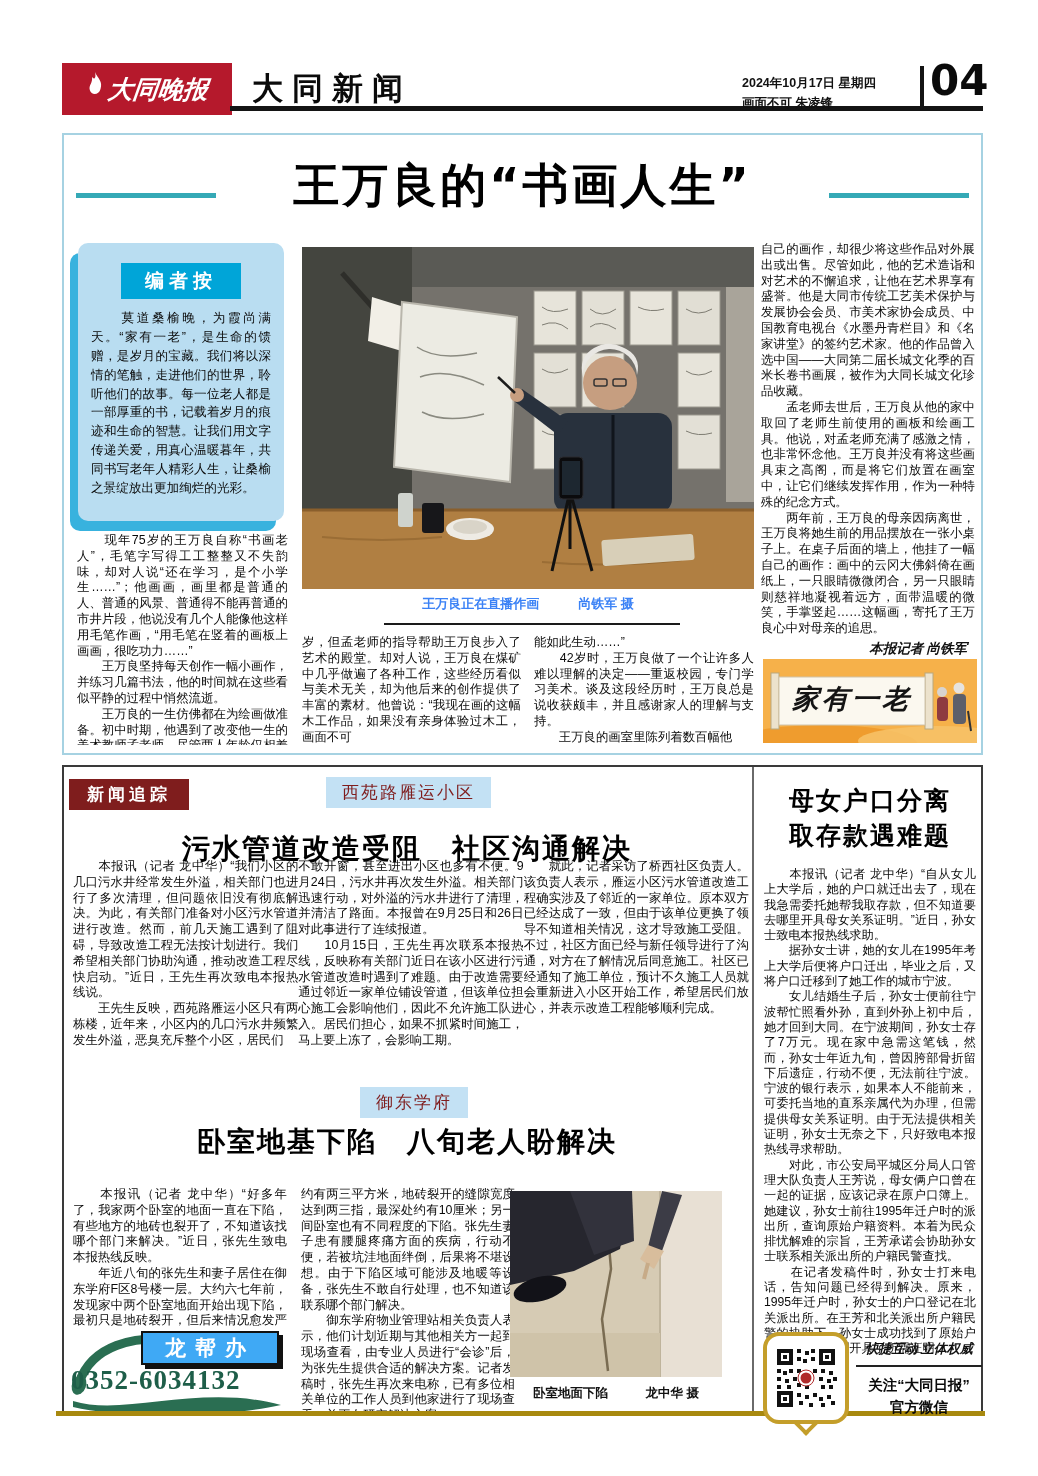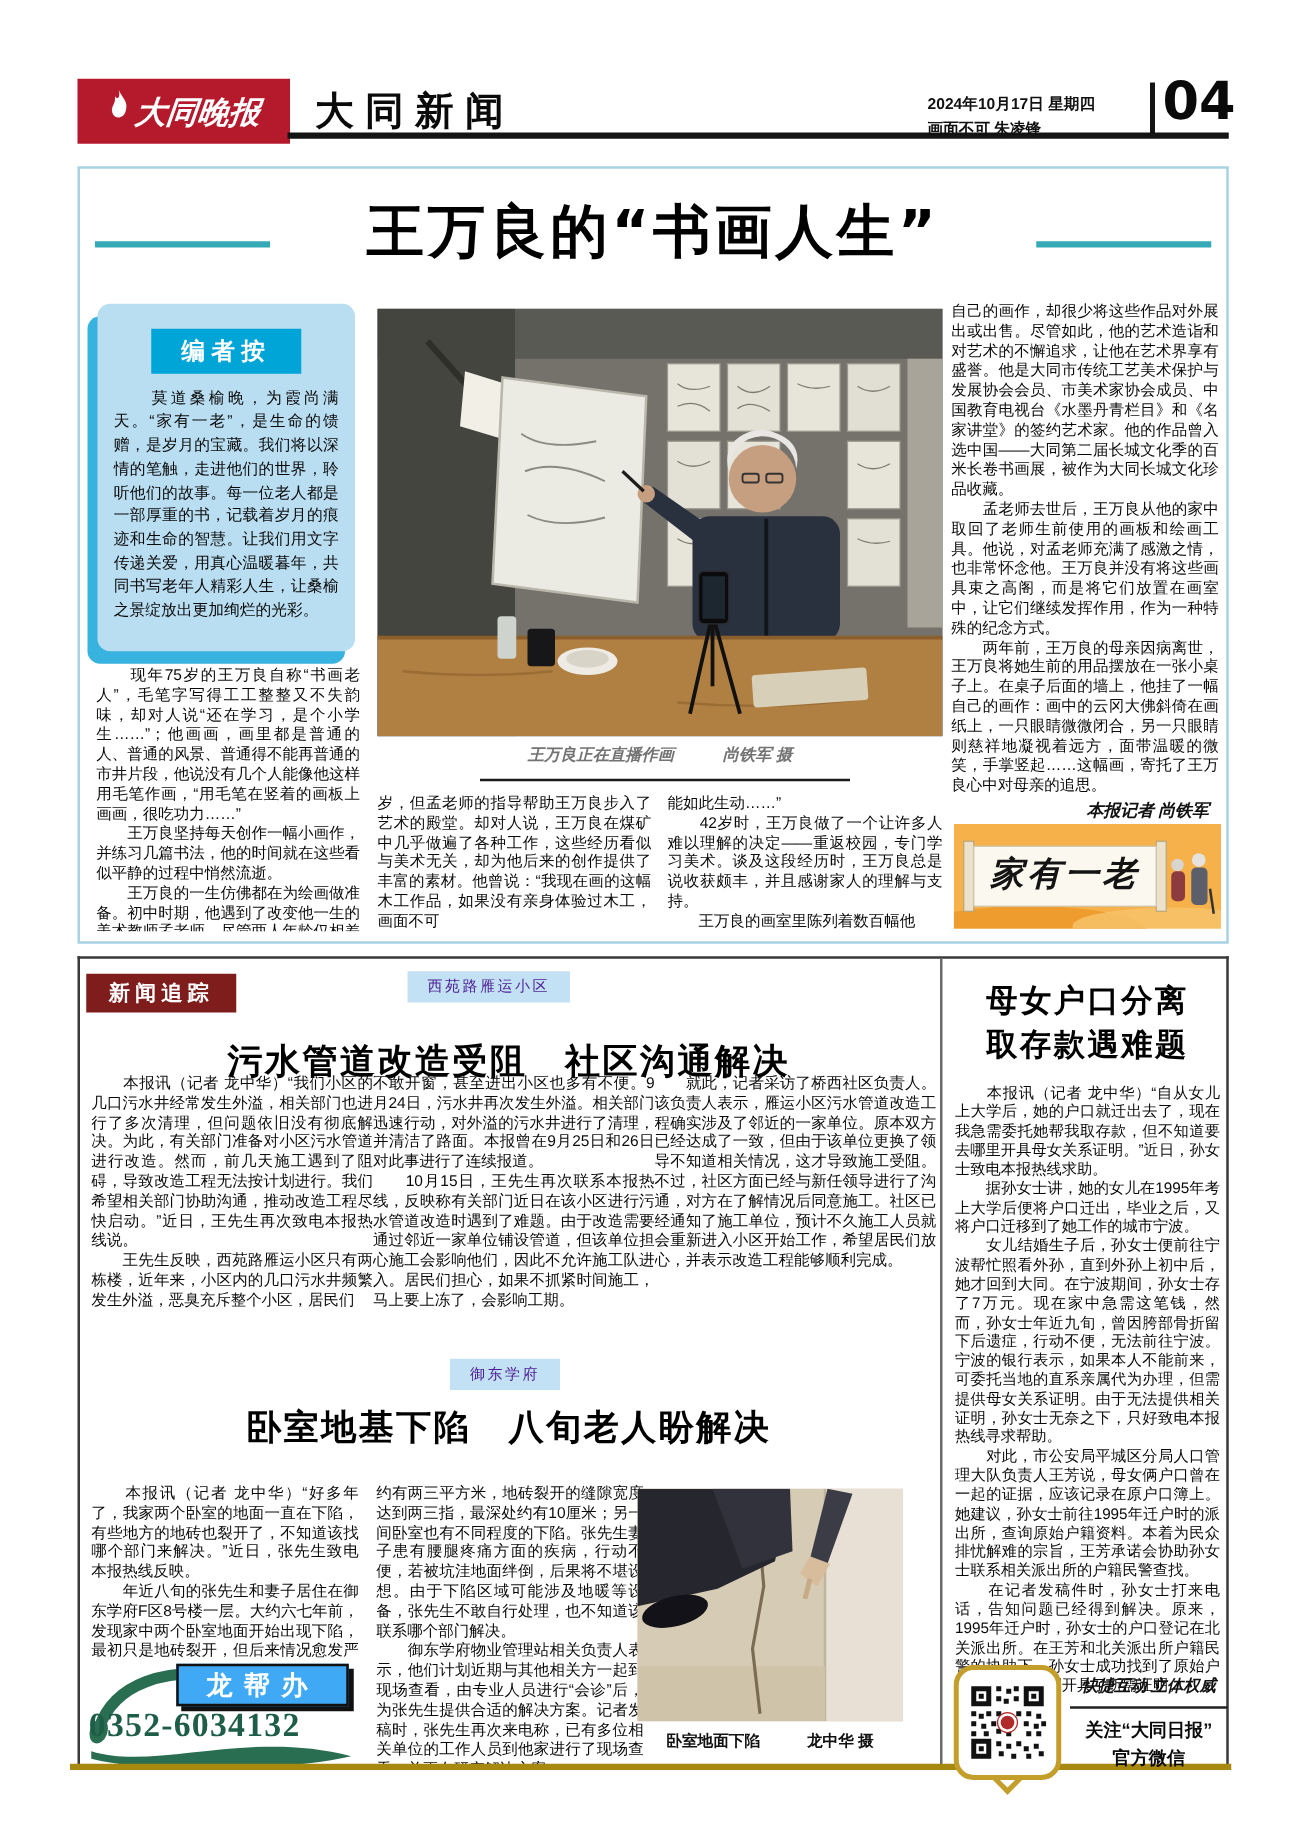--- a/index.html
+++ b/index.html
@@ -25,33 +25,33 @@
   .editor-note { position:absolute; left:14px; top:108px; width:206px; height:278px; background:#b9ddf1; border-radius:10px; box-shadow:-8px 10px 0 #38b2de; }
   .editor-title { width:120px; margin:20px auto 10px auto; background:#00a5d8; color:#fff; text-align:center; font-size:19px; font-weight:bold; letter-spacing:5px; padding:5px 0; }
   .editor-body { padding:0 13px; font-size:12.6px; line-height:1.5; text-align:justify; color:#0a0a0a; }
 
   .bt { font-size:12.4px; line-height:15.8px; text-align:justify; color:#0a0a0a; overflow:hidden; }
   .bt p { margin:0; }
 
   .f-col1 { position:absolute; left:13px; top:398px; width:211px; height:212px; }
   .photo1 { position:absolute; left:238px; top:112px; width:452px; height:342px; background:#75726c; }
   .photo1 svg { display:block; }
-  .photo1-caption { position:absolute; left:238px; top:460px; width:452px; text-align:center; font-size:13px; font-weight:bold; color:#737373;font-style:italic; }
+  .photo1-caption { position:absolute; left:238px; top:460px; width:452px; text-align:center; font-size:13px; font-weight:bold; color:#3b82f6; }
   .caption-rule { position:absolute; left:320px; top:488px; width:296px; height:2px; background:#1a1a1a; }
   .f-col2 { position:absolute; left:238px; top:500px; width:219px; height:112px; }
   .f-col3 { position:absolute; left:470px; top:500px; width:220px; height:112px; }
   .f-col4 { position:absolute; left:697px; top:107px; width:214px; height:396px; }
   .f-byline { position:absolute; left:697px; top:505px; width:206px; text-align:right; font-size:13.5px; font-weight:bold; font-style:italic; font-family:"Liberation Serif", serif; color:#111; }
   .banner { position:absolute; left:699px; top:524px; width:214px; height:84px; overflow:hidden; }
   .banner-text { position:absolute; left:18px; top:22px; width:142px; text-align:center; font-size:27px; font-weight:bold; font-style:italic; font-family:"DejaVu Serif", serif; color:#141414; letter-spacing:3px; }
 
   
   .news { left:62px; top:765px; width:921px; height:648px; border:2px solid #3a3a3a; border-bottom:none; background:#fff; }
   .tracker { position:absolute; left:5px; top:12px; padding:4px 18px; background:#7f1d1d; color:#fff; font-size:17px; font-weight:bold; letter-spacing:4px; }
-  .loc-label { position:absolute; background:#c3e1f4; color:#4c1d95; font-size:12px; padding:4px 16px; letter-spacing:2px; }
+  .loc-label { position:absolute; background:#c3e1f4; color:#7f1d1d; font-size:17px; padding:4px 16px; letter-spacing:2px; }
   .a1-label { left:262px; top:10px; }
   .a2-label { left:296px; top:320px; }
   .art-headline { position:absolute; left:0; width:686px; text-align:center; font-size:28px; font-weight:900; letter-spacing:2px; color:#000; font-family:"DejaVu Sans", sans-serif; }
   .a1-headline { top:50px;margin-top:13px; }
   .a2-headline { top:356px; }
   .a1-cols { position:absolute; left:9px; top:92px; width:676px; height:230px; display:flex; }
   .a1-cols .bt { flex:1; height:230px; }
   .a2-col1 { position:absolute; left:9px; top:420px; width:214px; height:142px; }
   .a2-col2 { position:absolute; left:237px; top:420px; width:214px; height:228px; }
   .photo2 { position:absolute; left:446px; top:424px; width:212px; height:186px; background:#d6cbb4; }

